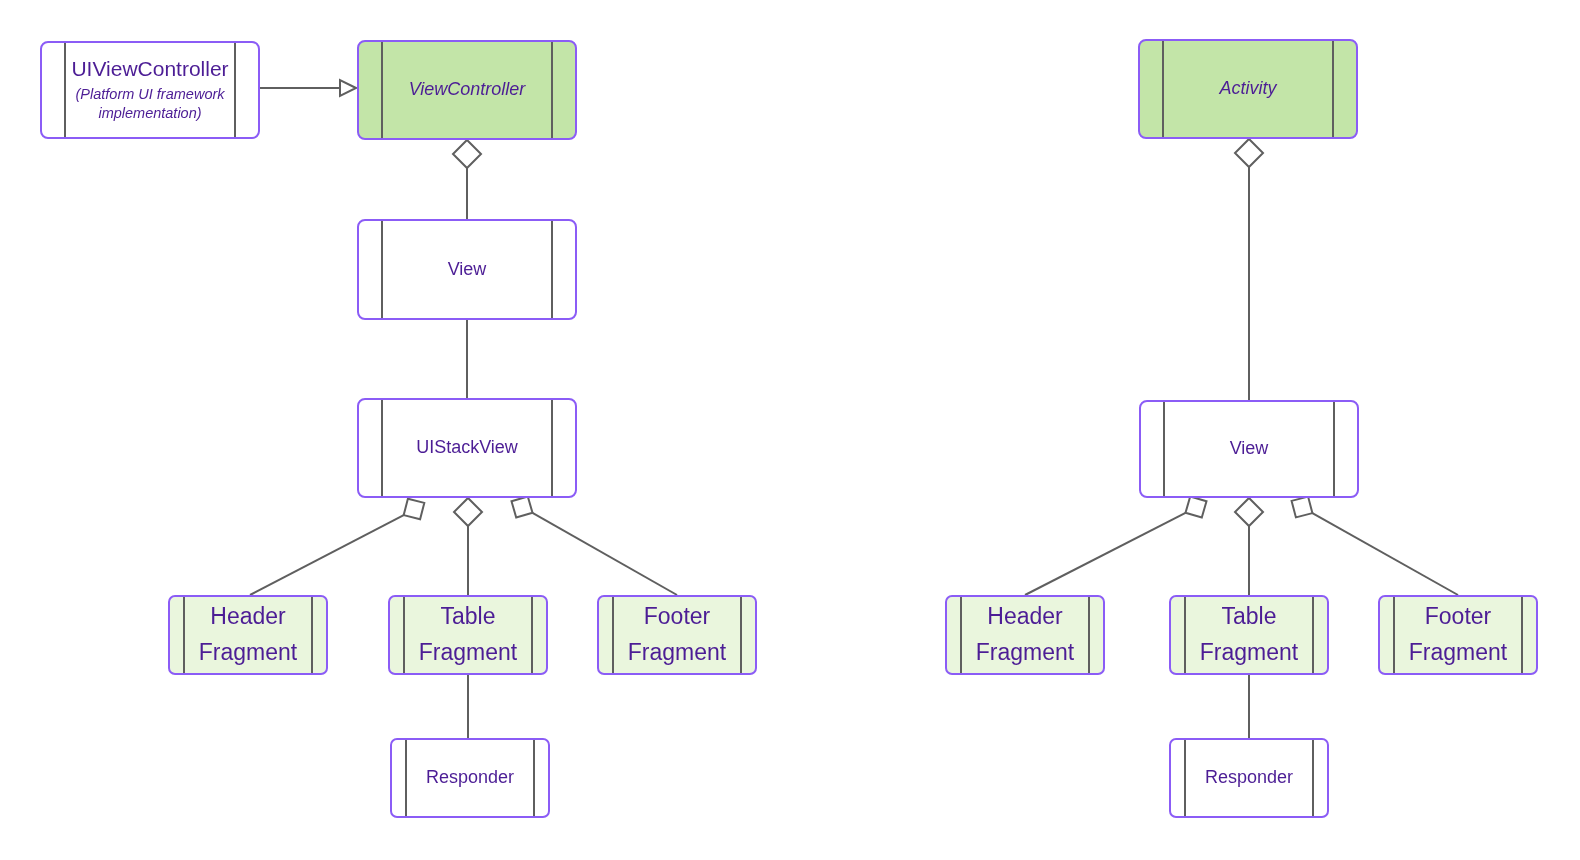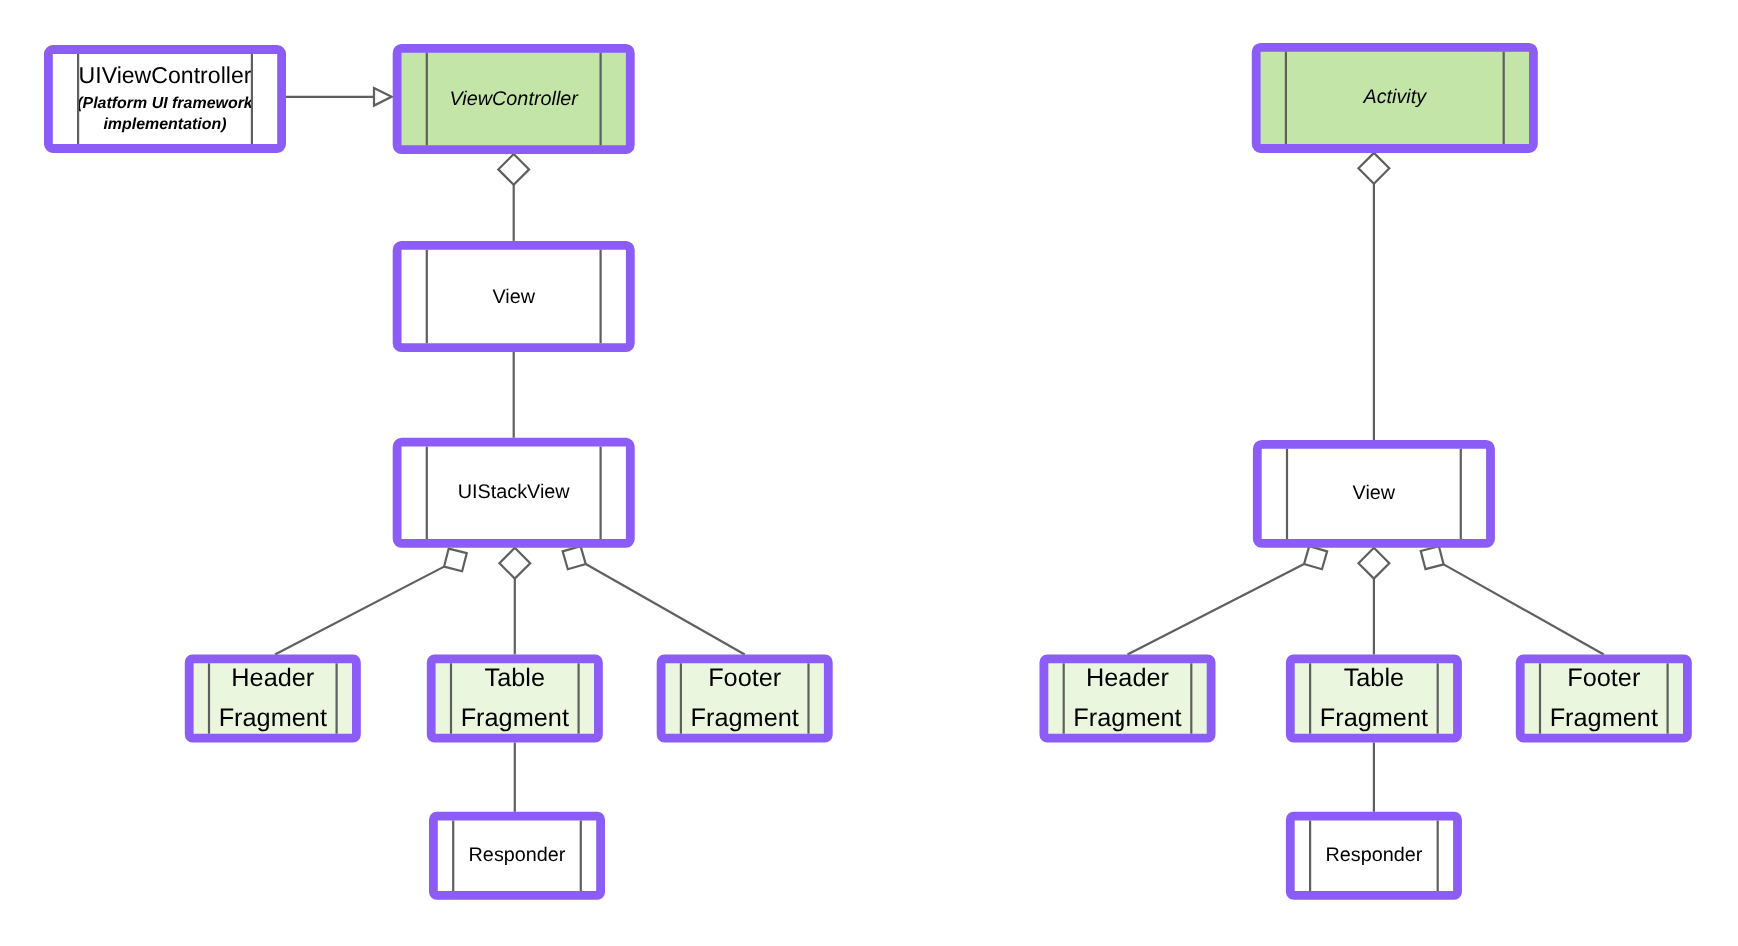--- a/index.html
+++ b/index.html
@@ -14,45 +14,45 @@
   svg.wires {
     position: absolute;
     left: 0; top: 0;
     width: 1580px; height: 860px;
   }
   svg.wires line { stroke: #5f5f5f; stroke-width: 2; }
   svg.wires polygon { stroke: #5f5f5f; stroke-width: 2; fill: #ffffff; stroke-linejoin: miter; }
   .node {
     position: absolute;
     box-sizing: border-box;
-    border: 8px solid #8b5cf6;
+    border: 2px solid #8b5cf6;
     border-radius: 8px;
     background: #ffffff;
     display: flex;
     align-items: center;
     justify-content: center;
     text-align: center;
-    color: #000000;
+    color: #4c1d95;
     --inset: 22px;
   }
   .node .bar {
     position: absolute;
     top: 0; bottom: 0;
     width: 2px;
     background: #5f5f5f;
   }
   .node .bar.l { left: var(--inset); }
   .node .bar.r { right: var(--inset); }
   .node.green { background: #c3e5a8; font-style: italic; }
   .node.lightgreen { background: #eaf6dd; }
   .node.small { --inset: 13px; border-radius: 7px; }
   .label { font-size: 18px; line-height: 1.4; }
   .label.wrap { font-size: 23px; line-height: 1.55; max-width: 106px; }
   .label .title { font-size: 21px; line-height: 1.25; }
-  .label .subtitle { font-style: italic; font-size: 14.5px; line-height: 1.35; margin-top: 2px; font-weight: bold; }
+  .label .subtitle { font-style: italic; font-size: 14.5px; line-height: 1.35; margin-top: 2px; }
   .label.stereo { width: 172px; }
 </style>
 </head>
 <body>
 
 <div class="canvas">
 
   <svg class="wires" viewBox="0 0 1580 860" aria-hidden="true">
 
     <line x1="260" y1="88" x2="340" y2="88"></line>
@@ -133,21 +133,21 @@
     <div class="bar r"></div>
     <div class="label wrap">Footer Fragment</div>
   </div>
 
   <div class="node small" style="left:390px; top:738px; width:160px; height:80px;">
     <div class="bar l"></div>
     <div class="bar r"></div>
     <div class="label">Responder</div>
   </div>
 
-  <div class="node green" style="left:1138px; top:39px; width:260px; height:100px;">
+  <div class="node green" style="left:1138px; top:39px; width:220px; height:100px;">
     <div class="bar l"></div>
     <div class="bar r"></div>
     <div class="label">Activity</div>
   </div>
 
   <div class="node" style="left:1139px; top:400px; width:220px; height:98px;">
     <div class="bar l"></div>
     <div class="bar r"></div>
     <div class="label">View</div>
   </div>

